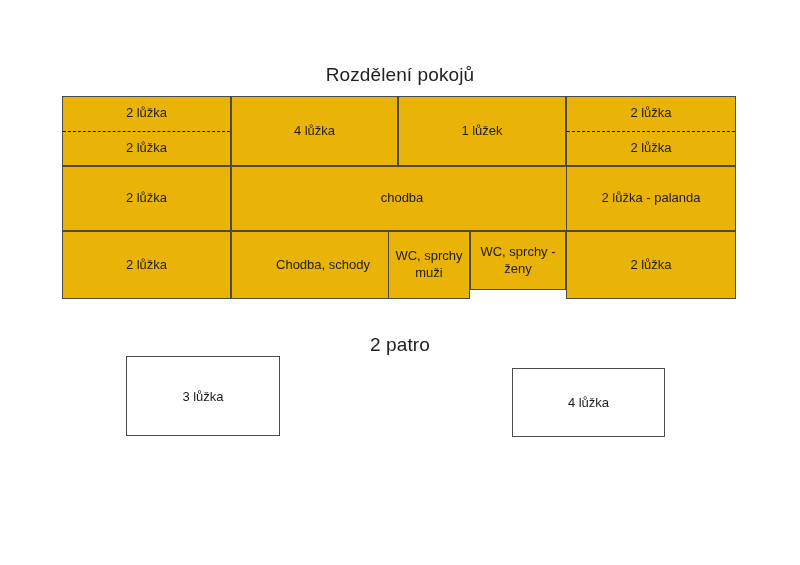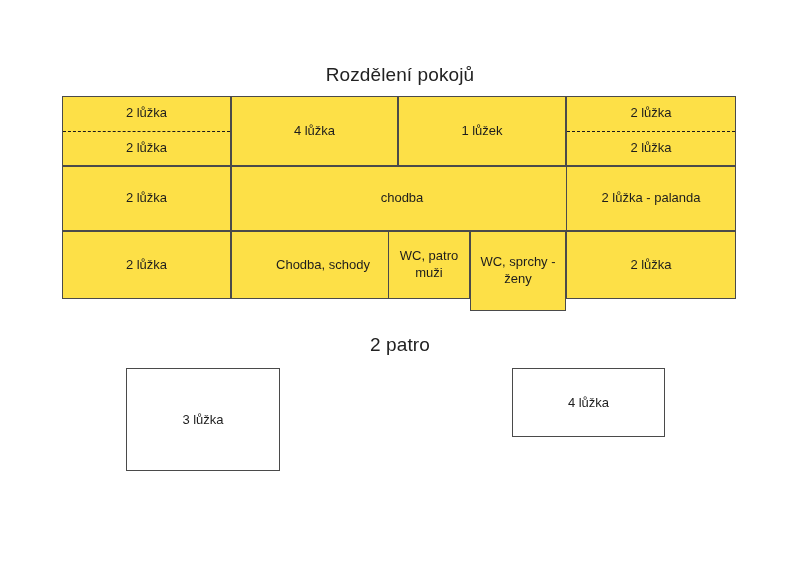--- a/index.html
+++ b/index.html
@@ -46,21 +46,21 @@
     left: 62px;
     top: 96px;
     width: 674px;
     height: 203px;
   }
 
   .cell {
     position: absolute;
     box-sizing: border-box;
     border: 1px solid #4a4a4a;
-    background: #fde047;
+    background: #eab308;
     display: flex;
     align-items: center;
     justify-content: center;
     text-align: center;
     font-size: 13px;
     line-height: 1.3;
     color: #1d1d1d;
     padding: 2px 4px;
     overflow: hidden;
   }
@@ -91,21 +91,21 @@
     box-sizing: border-box;
     border: 1.5px solid #4a4a4a;
     background: #ffffff;
     display: flex;
     align-items: center;
     justify-content: center;
     font-size: 13px;
     color: #1d1d1d;
     text-align: center;
   }
-  #room-left  { left: 126px; top: 368px; width: 154px; height: 103px; }
+  #room-left  { left: 126px; top: 356px; width: 154px; height: 80px; }
   #room-right { left: 512px; top: 368px; width: 153px; height: 69px; }
 </style>
 </head>
 <body>
 
 <div id="page">
 
   <div class="floor-title" id="title-main">Rozdělení pokojů</div>
 
   <div id="plan-table">
@@ -129,23 +129,23 @@
     <div class="cell" style="left:0px; top:70px; width:169px; height:65px;">2 lůžka</div>
 
     <div class="cell" style="left:169px; top:70px; width:342px; height:65px;">chodba</div>
 
     <div class="cell" style="left:504px; top:70px; width:170px; height:65px;">2 lůžka - palanda</div>
 
     <div class="cell" style="left:0px; top:135px; width:169px; height:68px;">2 lůžka</div>
 
     <div class="cell" style="left:169px; top:135px; width:184px; height:68px;">Chodba, schody</div>
 
-    <div class="cell" style="left:326px; top:135px; width:82px; height:68px;">WC, patro muži</div>
+    <div class="cell" style="left:326px; top:135px; width:82px; height:68px;">WC, sprchy muži</div>
 
-    <div class="cell" style="left:408px; top:135px; width:96px; height:80px;">WC, sprchy - ženy</div>
+    <div class="cell" style="left:408px; top:135px; width:96px; height:59px;">WC, sprchy - ženy</div>
 
     <div class="cell" style="left:504px; top:135px; width:170px; height:68px;">2 lůžka</div>
 
   </div>
 
   <div class="floor-title" id="title-second">2 patro</div>
 
   <div class="room-box" id="room-left">3 lůžka</div>
 
   <div class="room-box" id="room-right">4 lůžka</div>

